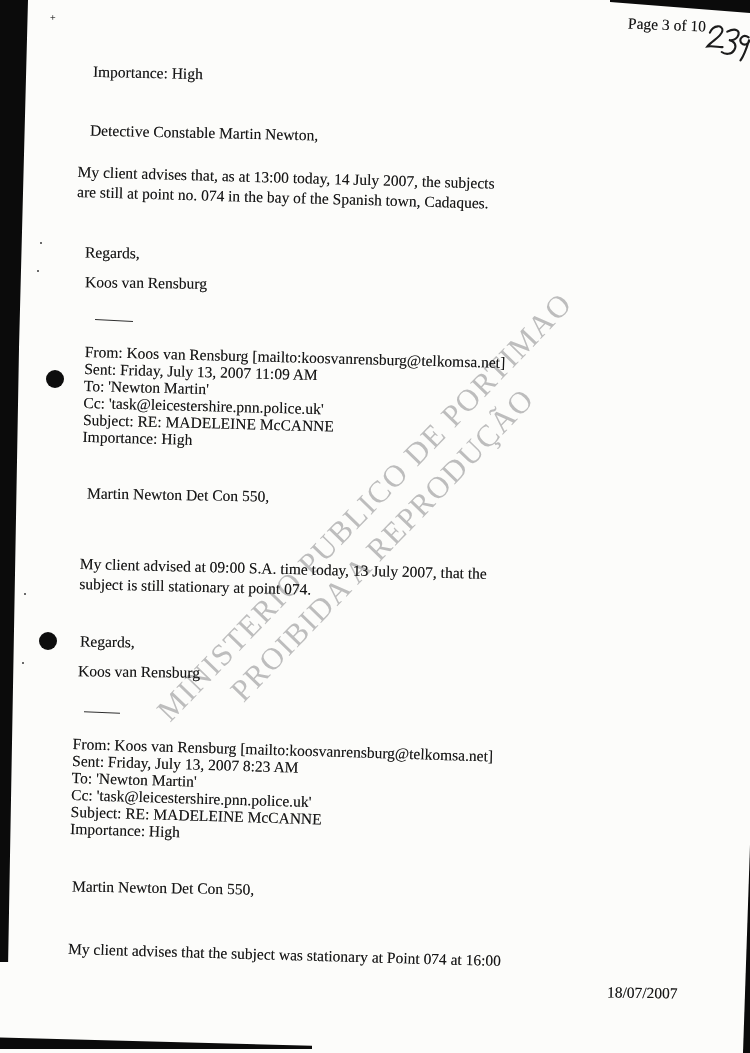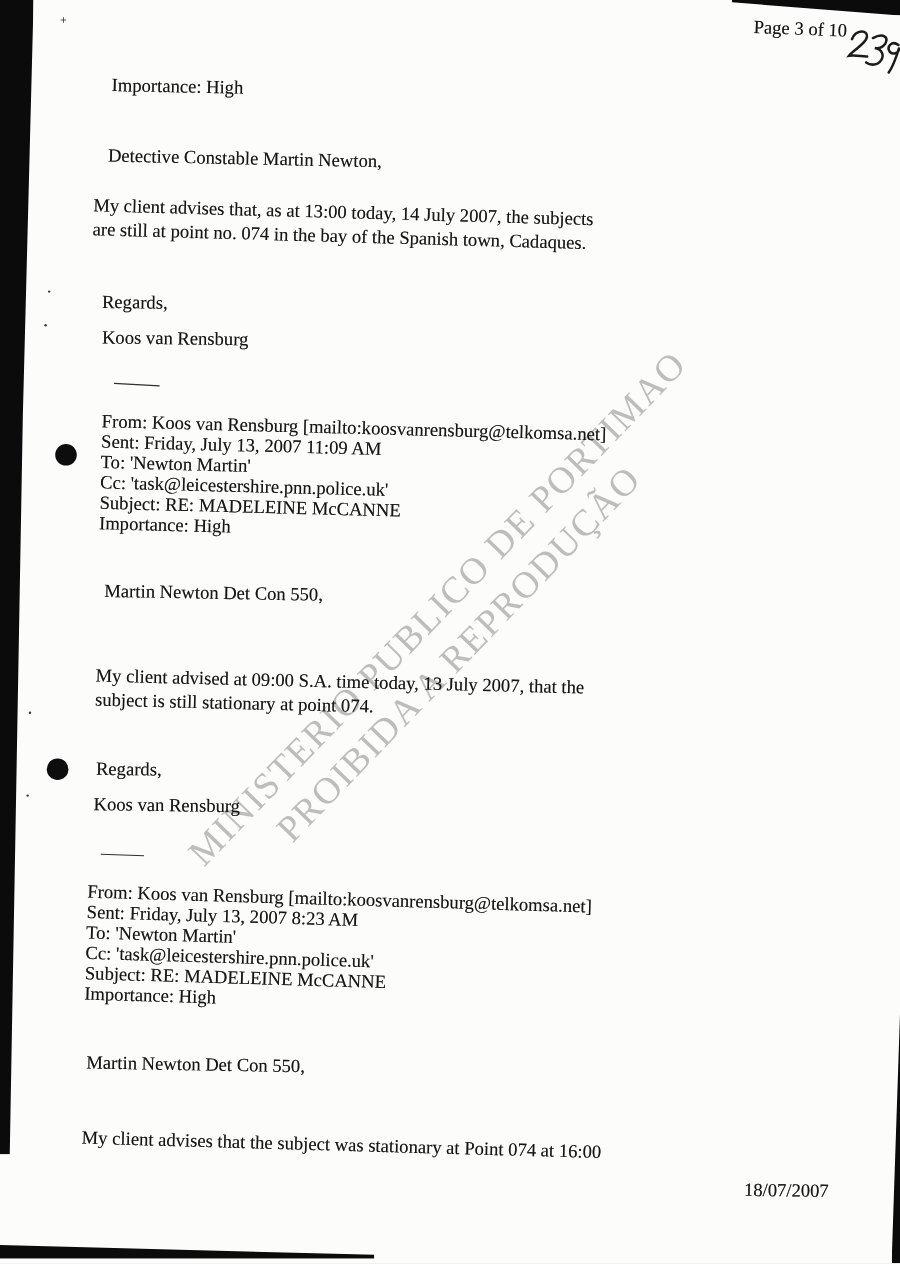--- a/index.html
+++ b/index.html
@@ -84,21 +84,21 @@
     <div>From: Koos van Rensburg [mailto:koosvanrensburg@telkomsa.net]</div>
     <div>Sent: Friday, July 13, 2007 8:23 AM</div>
     <div>To: 'Newton Martin'</div>
     <div>Cc: 'task@leicestershire.pnn.police.uk'</div>
     <div>Subject: RE: MADELEINE McCANNE</div>
     <div>Importance: High</div>
   </div>
   <div class="tl" style="left:72px;top:879px;transform:rotate(1deg);">Martin Newton Det Con 550,</div>
   <div class="tl" style="left:68px;top:946px;transform:rotate(1.6deg);">My client advises that the subject was stationary at Point 074 at 16:00</div>
 
-  <div class="tl" style="left:607px;top:984px;transform:rotate(0.8deg);margin-left:13px;">18/07/2007</div>
+  <div class="tl" style="left:607px;top:984px;transform:rotate(0.8deg);">18/07/2007</div>
 
   <div class="punch" style="left:46px;top:370px;"></div>
   <div class="punch" style="left:39px;top:632px;"></div>
 
   <div class="artifact" style="left:0;top:0;width:28px;height:962px;clip-path:polygon(0 0,100% 0,68% 36%,29% 100%,0 100%);"></div>
   <div class="artifact" style="left:610px;top:0;width:140px;height:13px;clip-path:polygon(0 0,100% 0,100% 100%,0 15%);"></div>
   <div class="artifact" style="left:0;top:1037px;width:312px;height:12px;clip-path:polygon(0 5%,100% 72%,100% 100%,0 100%);"></div>
   <div class="artifact" style="left:743px;top:845px;width:7px;height:208px;clip-path:polygon(100% 0,100% 100%,0 100%);"></div>
 
   <div class="tl" style="left:50px;top:12px;font-size:10px;color:#2a2a2a;">+</div>

